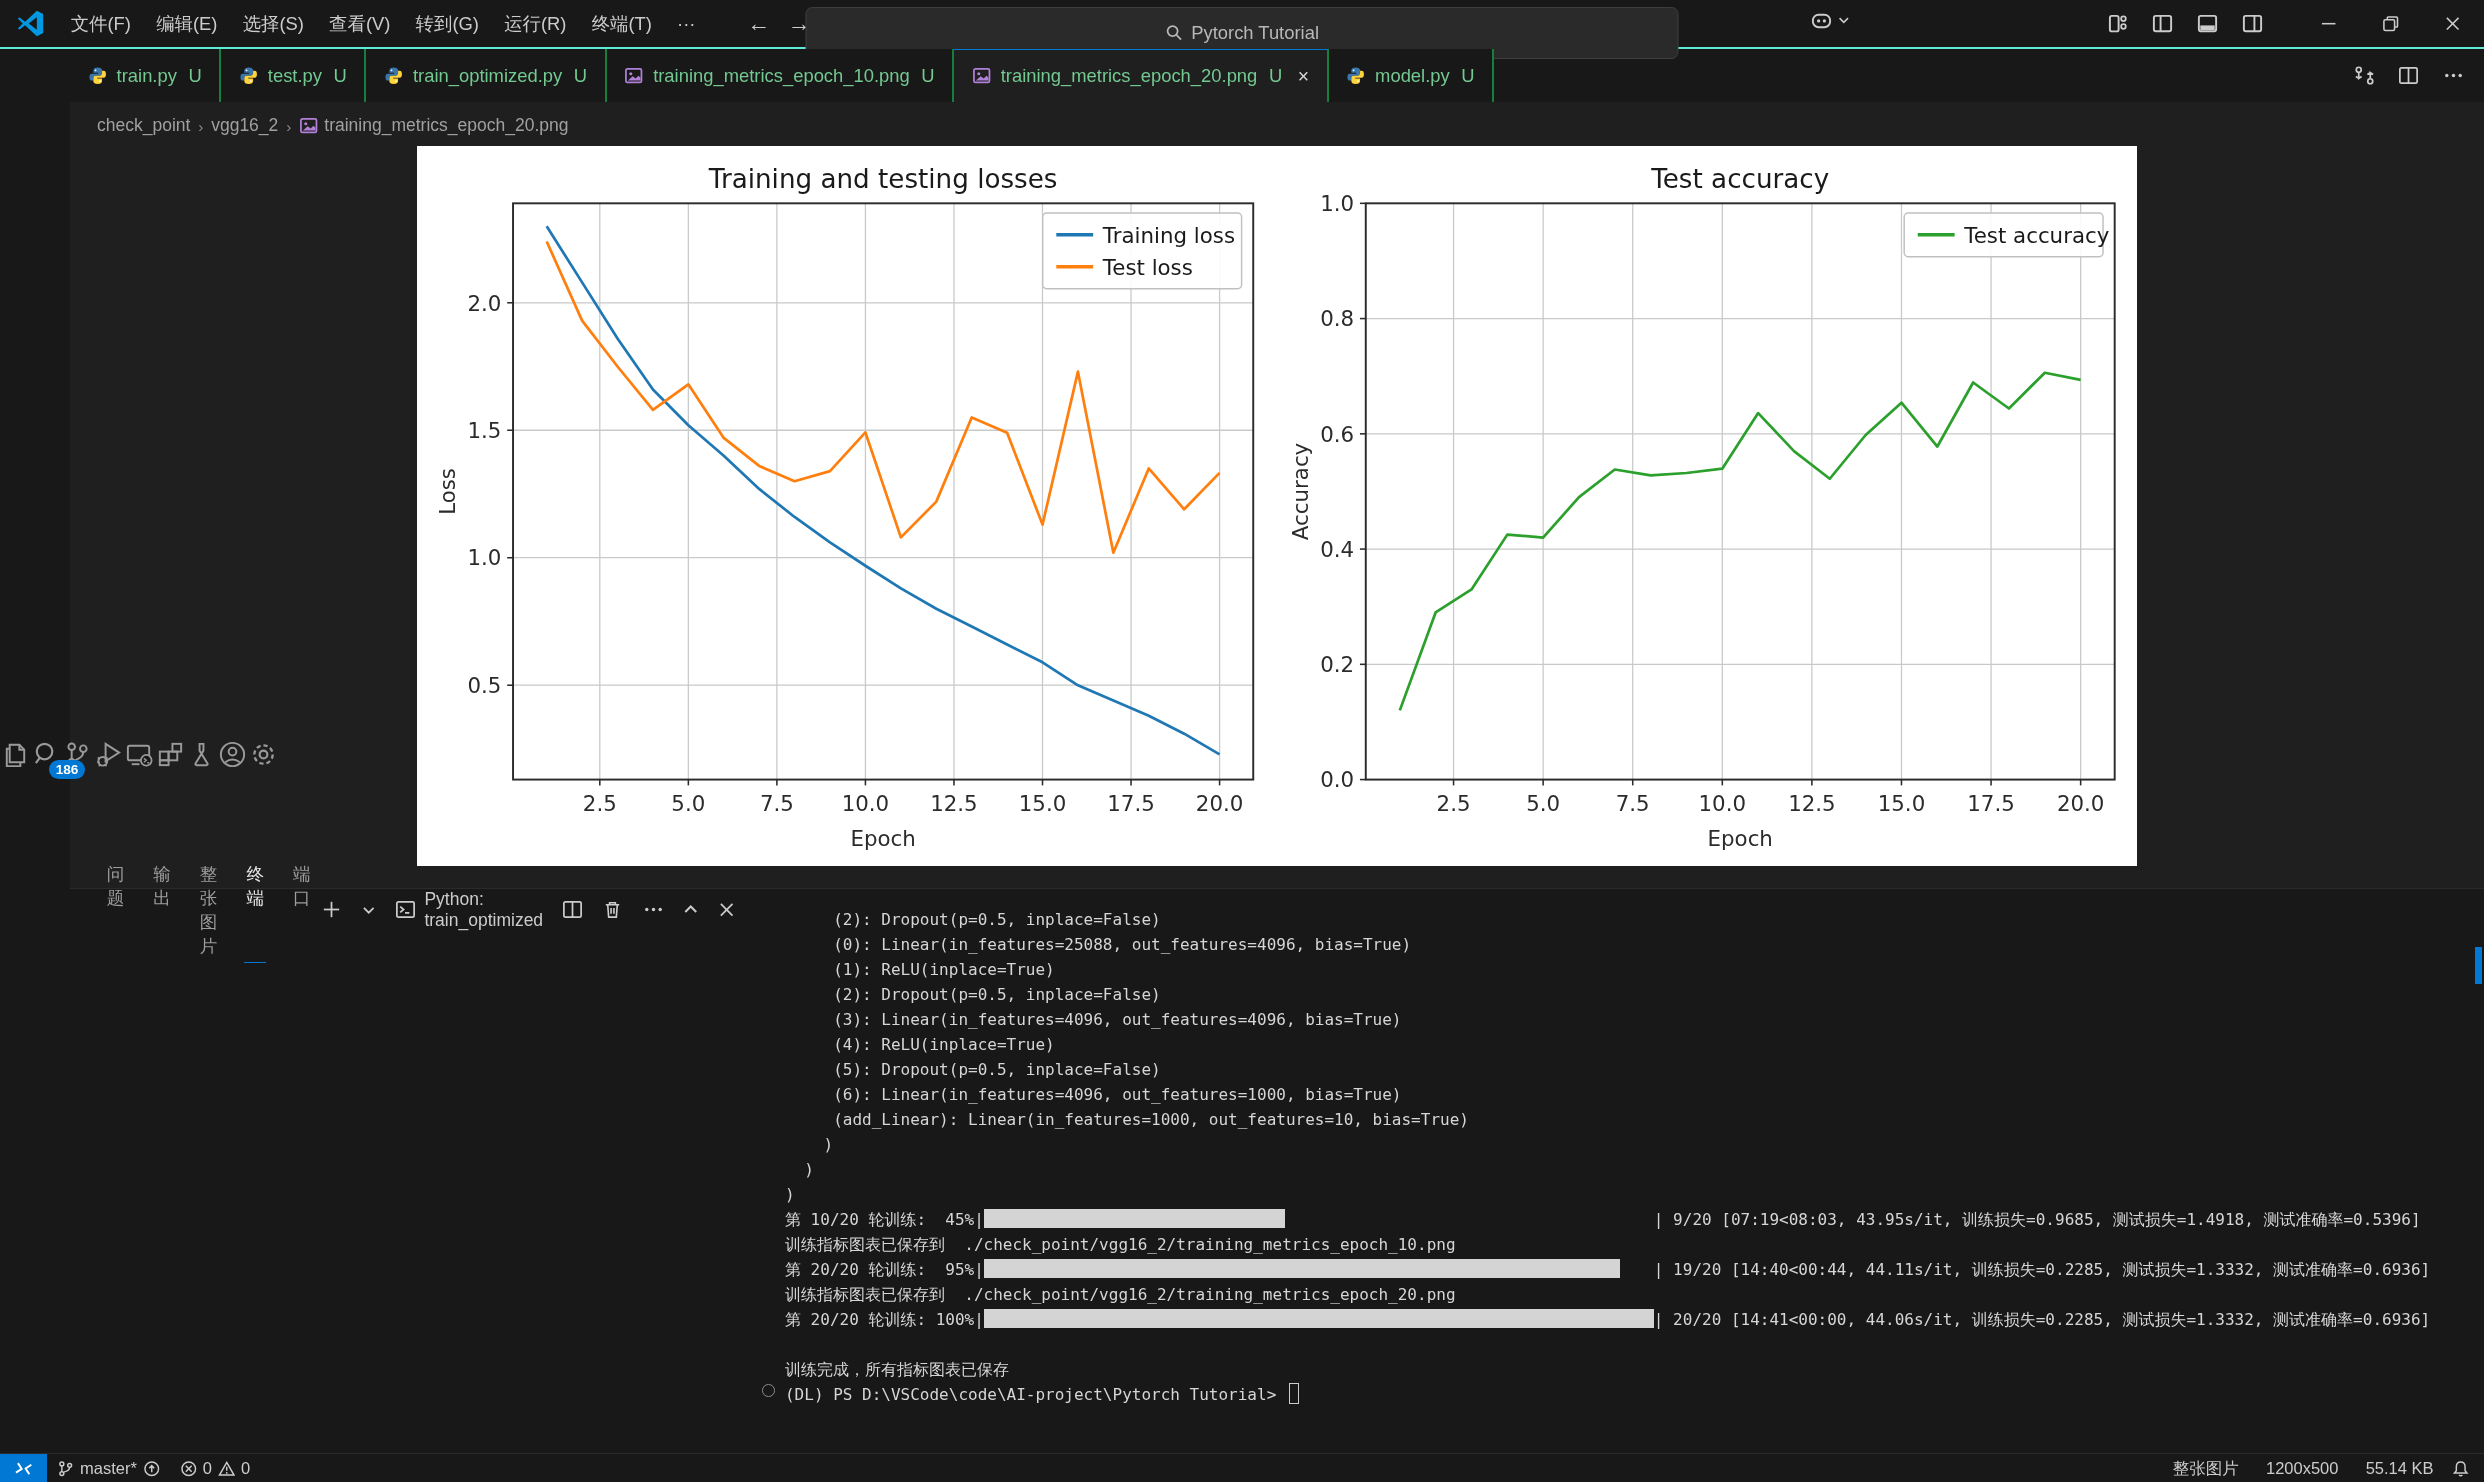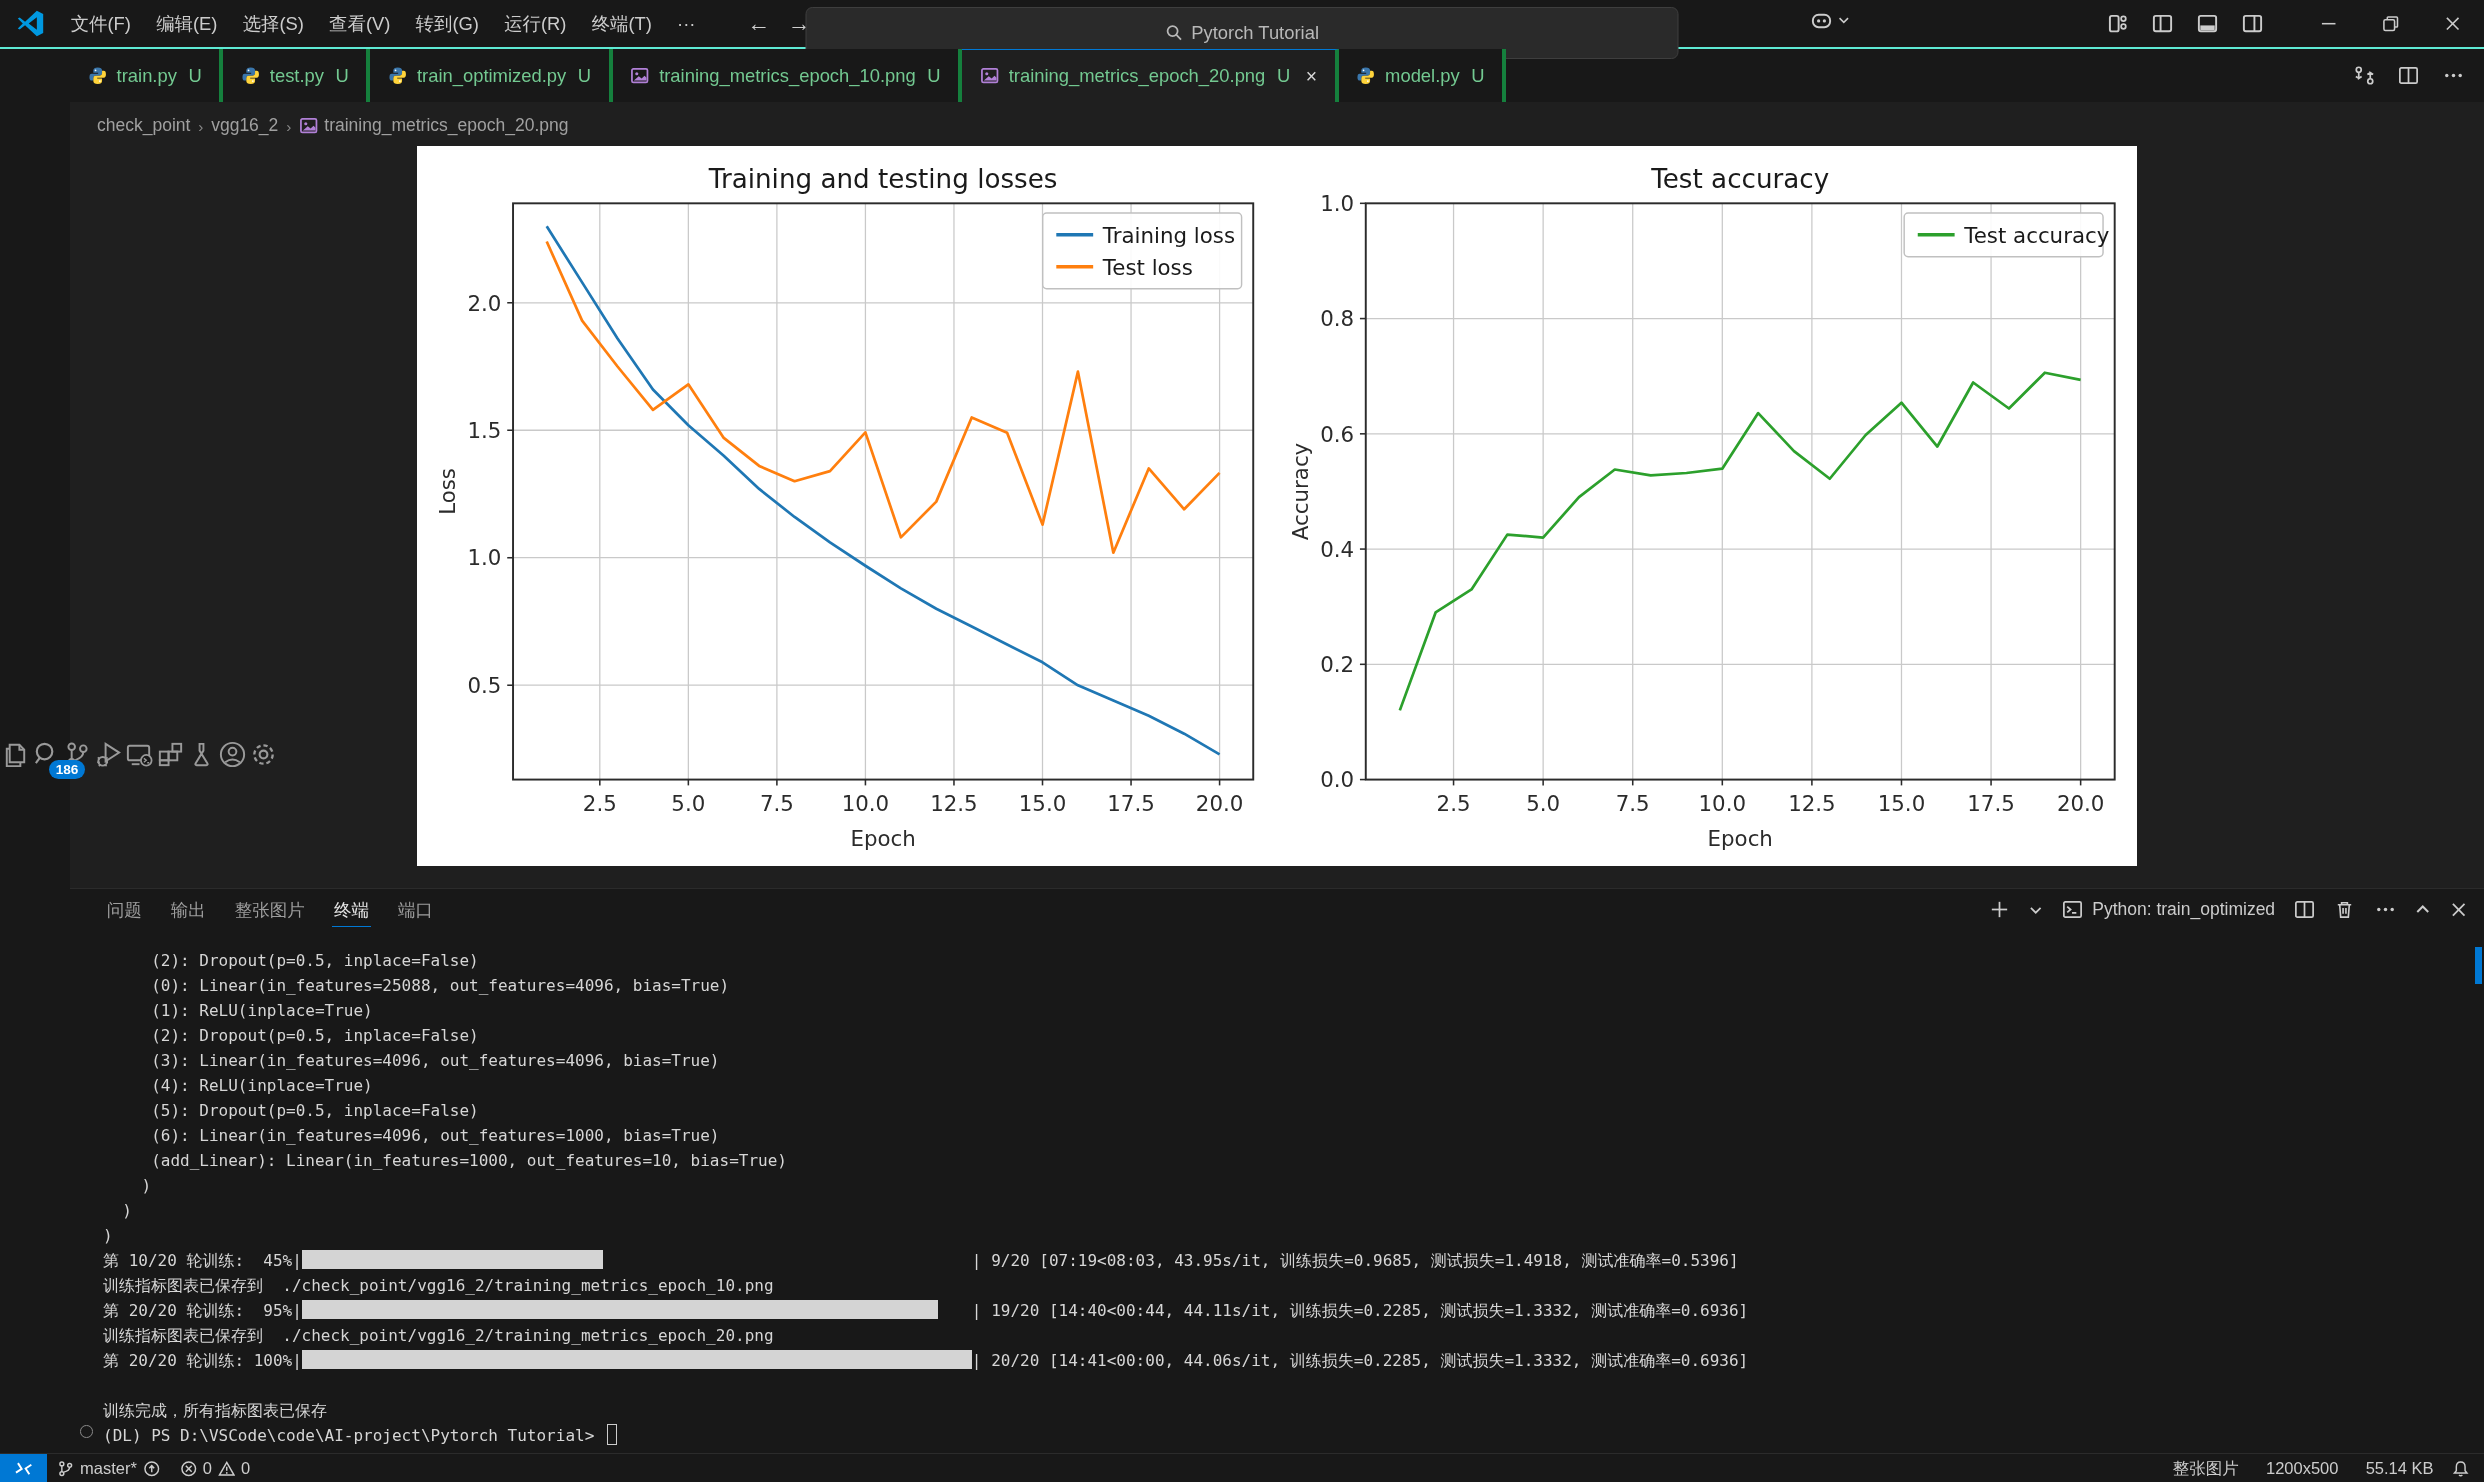--- a/index.html
+++ b/index.html
@@ -35,41 +35,41 @@
   .act-badge { position:absolute; right:7.8px; bottom:7.8px; background:#0078d4; color:#fff;
                font-size:13.6px; font-weight:bold; border-radius:19.4px; padding:1.9px 6.8px; }
   .act-spacer { flex:1; }
 
   .editor-col { flex:1; display:flex; flex-direction:column; min-width:0; }
 
   
   .tabbar { height:53px; background:#181818; display:flex; flex:0 0 53px; }
   .tabs { display:flex; }
   .tab { display:flex; align-items:center; gap:9.7px; padding:0 17.5px; font-size:18.4px;
-         color:#73c991; background:#181818; border-right:4px solid #15803d;
+         color:#73c991; background:#181818; border-right:2px solid #15803d;
          position:relative; white-space:nowrap; }
   .tab.active { background:#1f1f1f; border-top:1.9px solid #0078d4; }
   .tab .badge-u { color:#73c991; margin-left:1.9px; }
   .tab .close { color:#d8d8d8; font-size:19.4px; margin-left:5.8px; }
   .editor-actions { margin-left:auto; display:flex; align-items:center; gap:21.3px;
                     padding-right:19.4px; color:#cccccc; }
 
   
   .breadcrumb { height:34px; background:#1f1f1f; display:flex; align-items:flex-end;
                 padding-left:27px; color:#a0a0a0; font-size:17.5px; gap:7.8px; flex:0 0 34px; }
   .breadcrumb .sep { color:#8a8a8a; font-size:15.5px; }
   .crumb { display:flex; align-items:center; gap:5.8px; }
 
   
   .editor-content { height:752px; background:#1f1f1f; flex:0 0 752px; overflow:hidden; }
   .image-frame { width:1720px; height:720px; margin:9.7px auto 0 auto; background:#ffffff; }
 
   
   .panel { height:565px; flex:0 0 565px; background:#181818; border-top:1px solid #2b2b2b;
-           display:flex; flex-direction:column; position:relative; }
+           display:flex; flex-direction:row; position:relative; }
   .panel-header { height:41px; display:flex; align-items:center; padding:0 15.5px 0 27px;
                   flex:0 0 41px; }
   .panel-tabs { display:flex; gap:9.7px; }
   .panel-tab { font-size:17.5px; color:#9d9d9d; padding:7.8px 9.7px; position:relative; }
   .panel-tab.active { color:#e7e7e7; }
   .panel-tab.active::after { content:""; position:absolute; left:7.8px; right:7.8px; bottom:1.9px;
                              height:1.9px; background:#0078d4; }
   .panel-actions { margin-left:auto; display:flex; align-items:center; gap:17.5px; color:#cccccc; }
   .terminal-label { display:flex; align-items:center; gap:7.8px; font-size:17.5px; color:#cccccc; }
   .terminal { flex:1; padding:17.5px 0 0 33px; font-family:"DejaVu Sans Mono","Liberation Mono",monospace;

